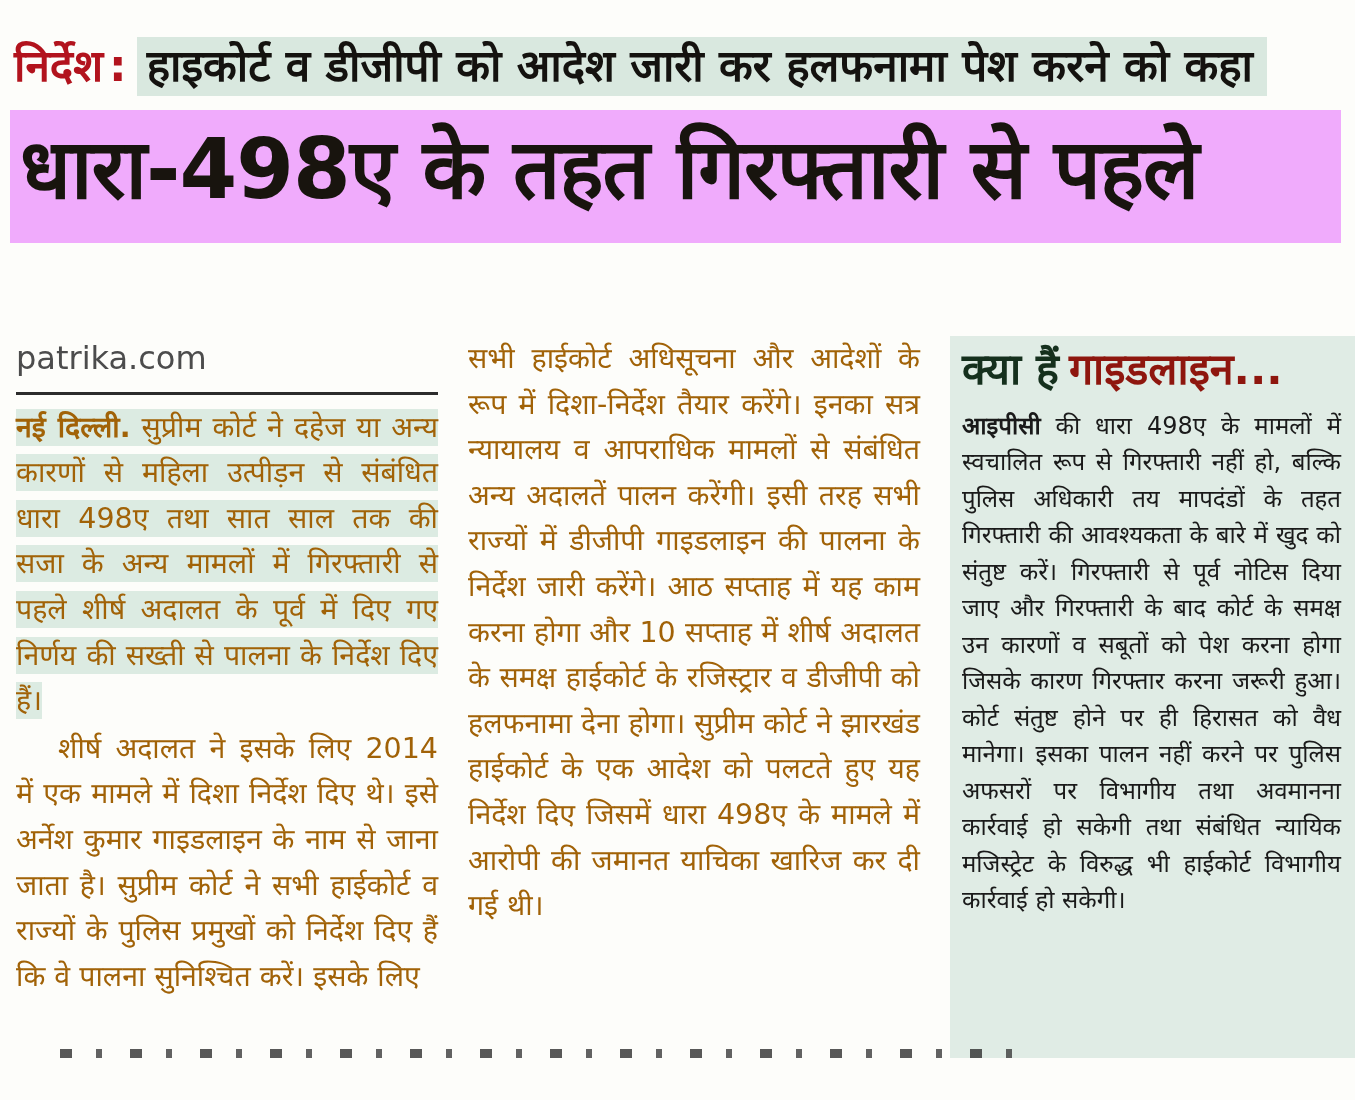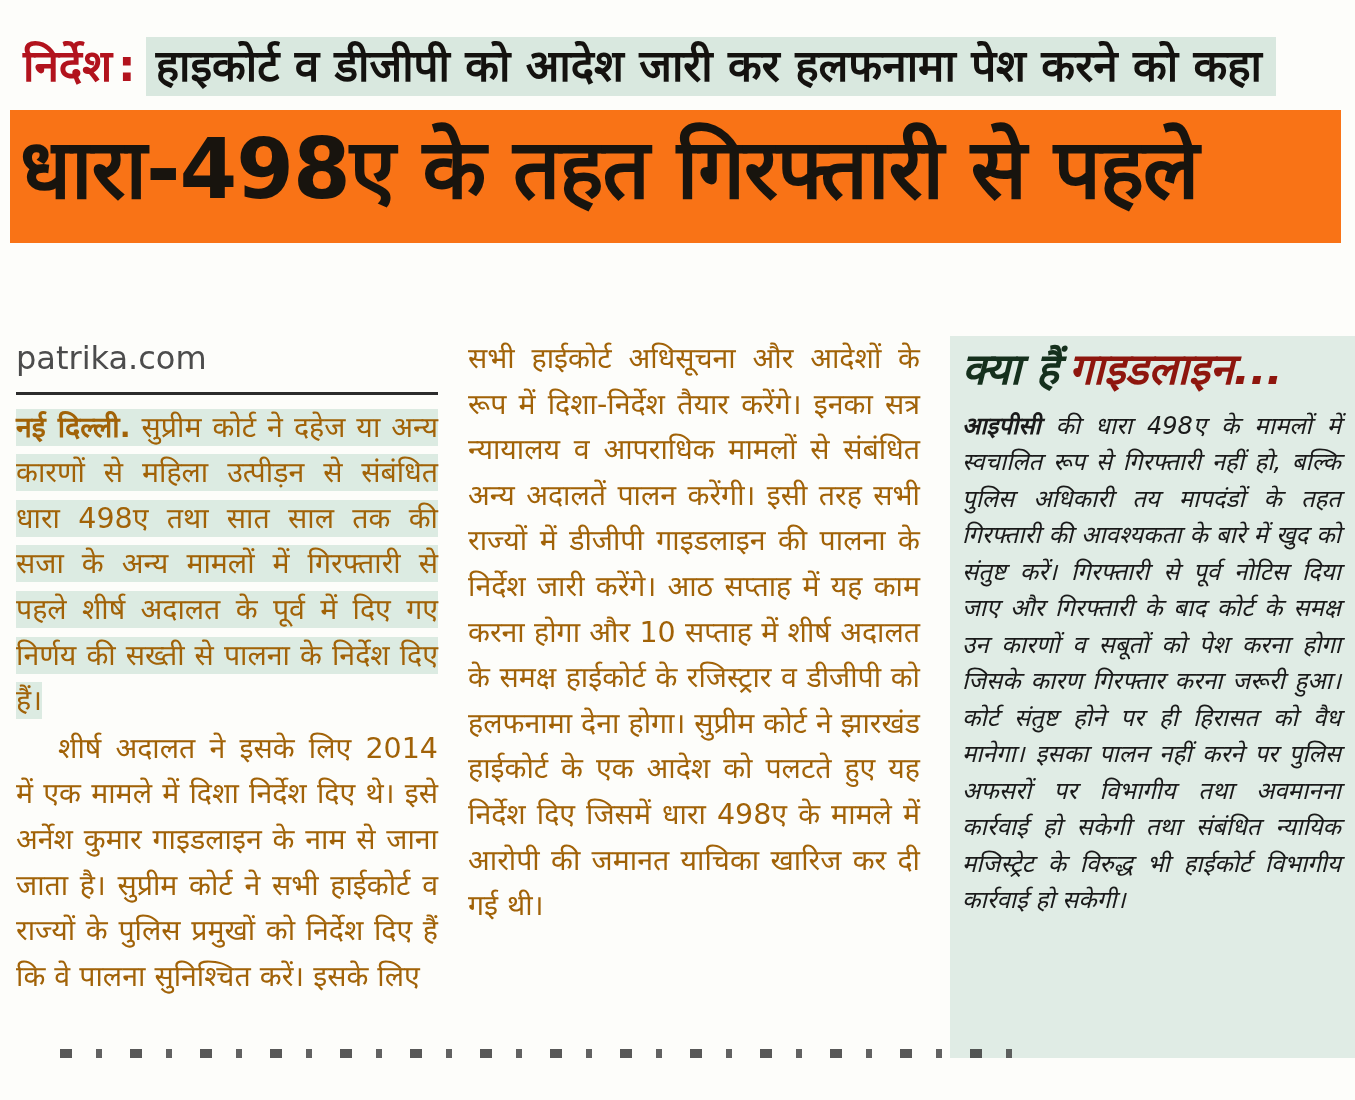--- a/index.html
+++ b/index.html
@@ -3,41 +3,41 @@
 <meta charset="utf-8">
 <style>
   html,body { margin:0; padding:0; background:#ffffff; }
   .page {
     position:relative; width:1355px; height:1100px; overflow:hidden;
     background:#fdfdfa;
     font-family:"DejaVu Sans", "Liberation Sans", sans-serif;
     color:#161616;
   }
   
-  .kicker { position:absolute; top:36px; left:23px; right:20px; font-weight:bold; font-size:44px; line-height:1.35; white-space:nowrap; }
+  .kicker { position:absolute; top:36px; left:14px; right:20px; font-weight:bold; font-size:44px; line-height:1.35; white-space:nowrap; }
   .kicker-label { color:#b2131d; padding-right:6px; }
   .kicker-sep { color:#b2131d; padding-right:10px; }
   .kicker-text { background:#d9e8df; color:#14120f; padding:3px 14px 5px 10px; }
 
   
   .headline {
     position:absolute; top:110px; left:10px; right:14px;
-    background:#f97316; padding:8px 14px 20px 10px;
+    background:#f0abfc; padding:8px 14px 20px 10px;
   }
   .headline-line {
     font-size:83px; font-weight:bold; color:#18140e;
     line-height:1.26; letter-spacing:-1px; white-space:nowrap;
   }
 
   
   .columns { position:absolute; top:336px; left:16px; display:flex; gap:30px; }
   .col { text-align:justify; }
   .col-1 { width:422px; }
   .col-2 { width:452px; }
-  .col-3 { width:405px;font-style:italic; }
+  .col-3 { width:405px; }
 
   .byline-name { font-size:31px; font-weight:bold; color:#171513; line-height:1.2; }
   .byline-site { font-size:32px; color:#4c4c4c; line-height:1.3; margin-top:2px; }
   .byline-rule { border:none; border-top:3px solid #2c2c2c; margin:12px 0 10px 0; }
 
   .body-text { font-size:28.5px; line-height:1.6; color:#a16207; }
   .hl { background:#dcebe2; -webkit-box-decoration-break:clone; box-decoration-break:clone; padding:2px 0; }
   .dateline { font-weight:bold; }
   .para-2 { text-indent:42px; margin-top:2px; }
 

